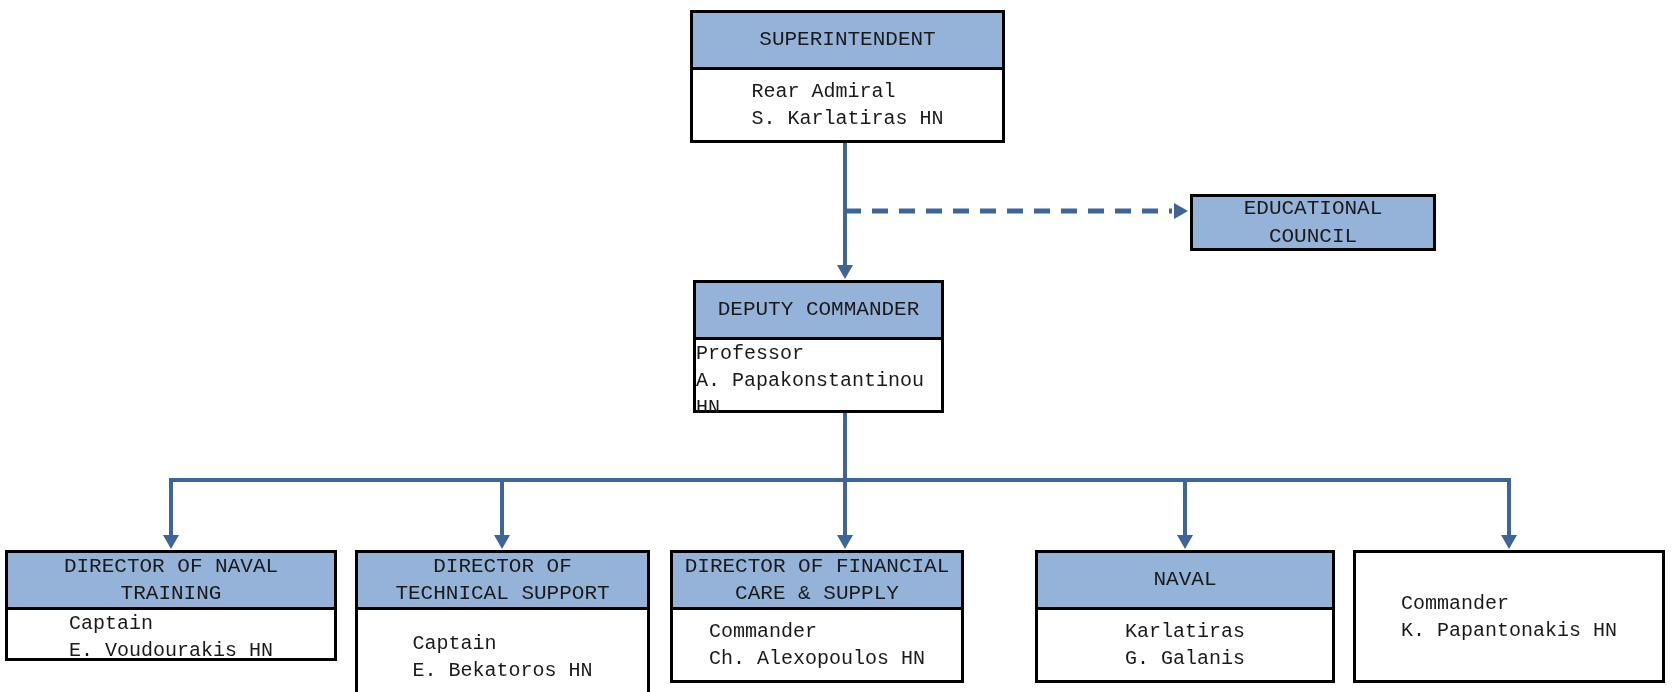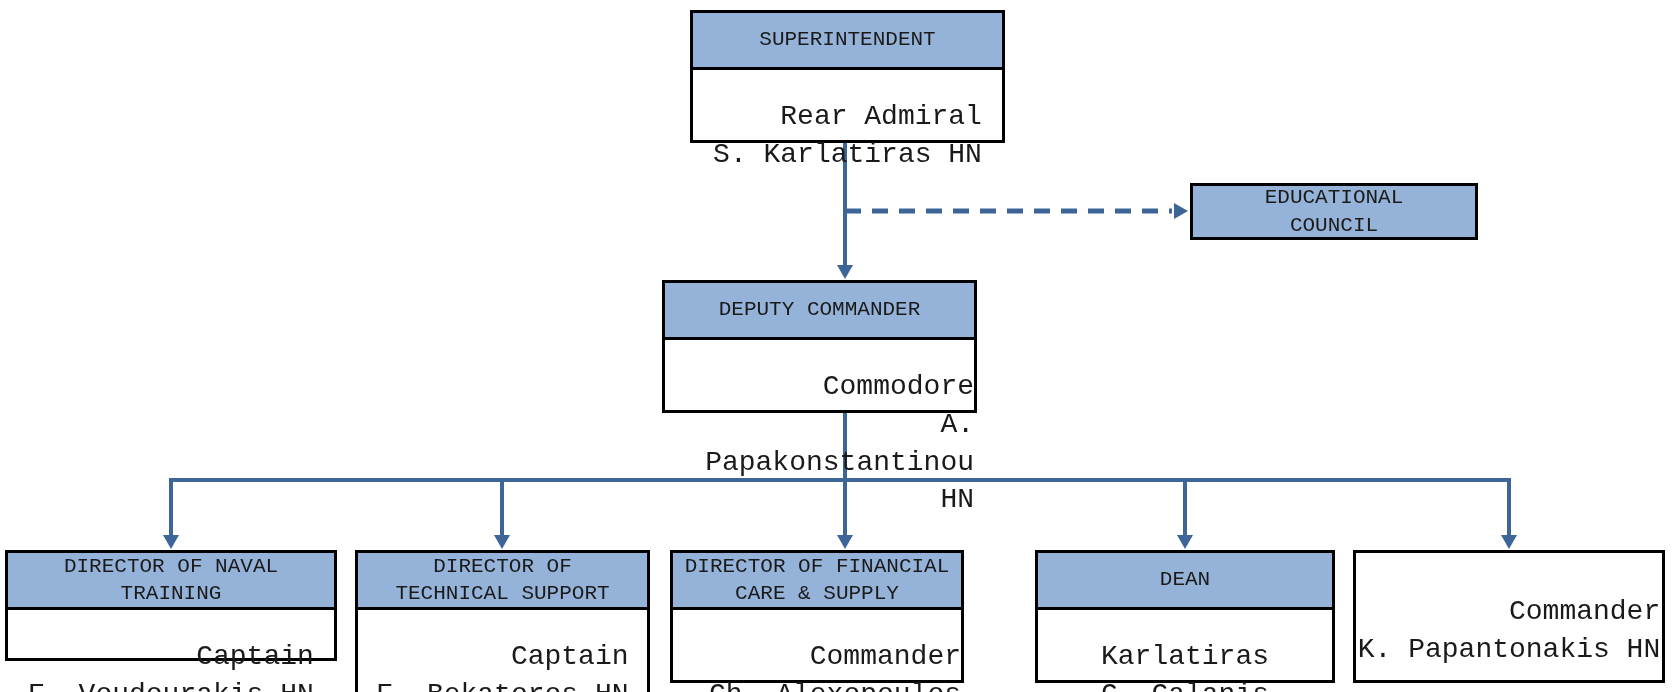--- a/index.html
+++ b/index.html
@@ -34,22 +34,22 @@
     box-sizing:border-box;
     background:var(--node-fill);
     border-bottom:3px solid var(--node-border);
     display:flex;align-items:center;justify-content:center;
     text-align:center;white-space:pre-line;
     font-size:21px;line-height:1.3;
   }
   .node-body{
     flex:1 1 auto;
     display:flex;align-items:center;justify-content:center;
-    text-align:right;white-space:pre-line;
-    font-size:28px;line-height:1.35;margin-top:28px;
+    text-align:left;white-space:pre-line;
+    font-size:20px;line-height:1.35;
   }
   .node.solid-node{background:var(--node-fill);}
   .node.solid-node .node-header{height:100%;flex:1 1 auto;border-bottom:none;}
 </style>
 </head>
 <body>
 
 <div class="canvas">
 
   <svg class="connectors" width="1672" height="692" viewBox="0 0 1672 692" xmlns="http://www.w3.org/2000/svg">
@@ -74,28 +74,28 @@
     <line x1="1509" y1="480" x2="1509" y2="536"></line>
     <polygon points="1501,535 1517,535 1509,549"></polygon>
   </svg>
 
   <div class="node" style="left:690px;top:10px;width:315px;height:133px">
     <div class="node-header">SUPERINTENDENT</div>
     <div class="node-body">Rear Admiral
 S. Karlatiras HN</div>
   </div>
 
-  <div class="node solid-node" style="left:1190px;top:183px;width:288px;height:57px">
+  <div class="node solid-node" style="left:1190px;top:194px;width:246px;height:57px">
     <div class="node-header">EDUCATIONAL
 COUNCIL</div>
   </div>
 
-  <div class="node" style="left:662px;top:280px;width:315px;height:133px">
+  <div class="node" style="left:693px;top:280px;width:251px;height:133px">
     <div class="node-header">DEPUTY COMMANDER</div>
-    <div class="node-body">Commodore
+    <div class="node-body">Professor
 A. Papakonstantinou HN</div>
   </div>
 
   <div class="node" style="left:5px;top:550px;width:332px;height:111px">
     <div class="node-header">DIRECTOR OF NAVAL
 TRAINING</div>
     <div class="node-body">Captain
 E. Voudourakis HN</div>
   </div>
 
@@ -107,21 +107,21 @@
   </div>
 
   <div class="node" style="left:670px;top:550px;width:294px;height:133px">
     <div class="node-header">DIRECTOR OF FINANCIAL
 CARE &amp; SUPPLY</div>
     <div class="node-body">Commander
 Ch. Alexopoulos HN</div>
   </div>
 
   <div class="node" style="left:1035px;top:550px;width:300px;height:133px">
-    <div class="node-header">DEAN</div>
+    <div class="node-header">NAVAL</div>
     <div class="node-body">Karlatiras
 G. Galanis</div>
   </div>
 
   <div class="node" style="left:1353px;top:550px;width:312px;height:133px">
     <div class="node-body">Commander
 K. Papantonakis HN</div>
   </div>
 
 </div>

